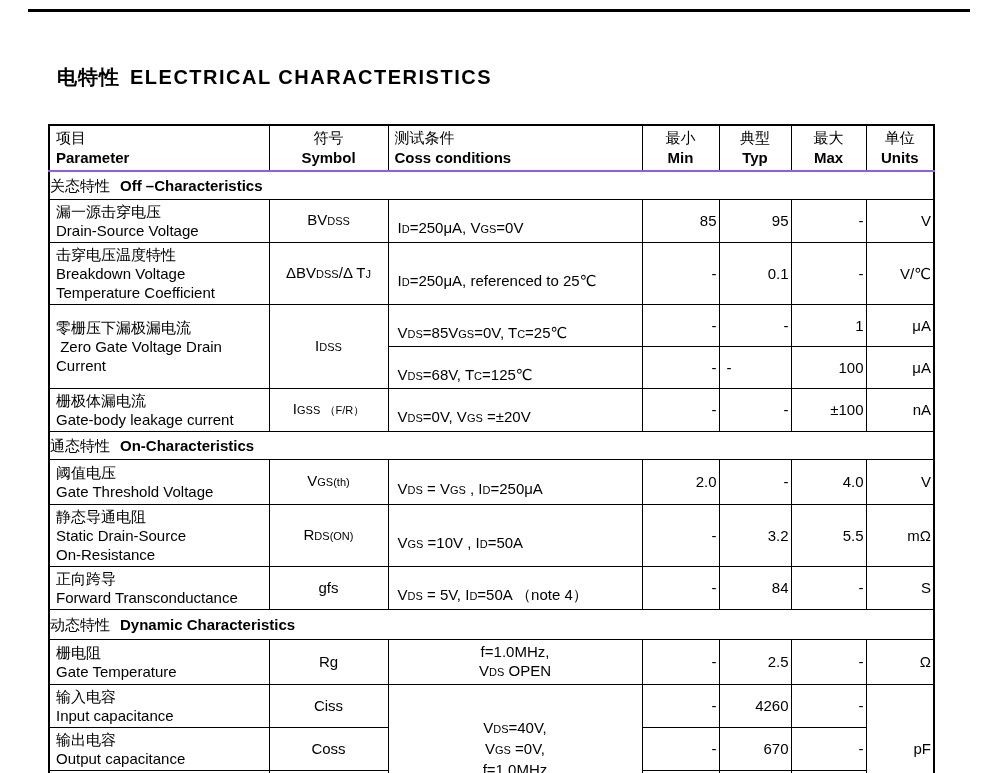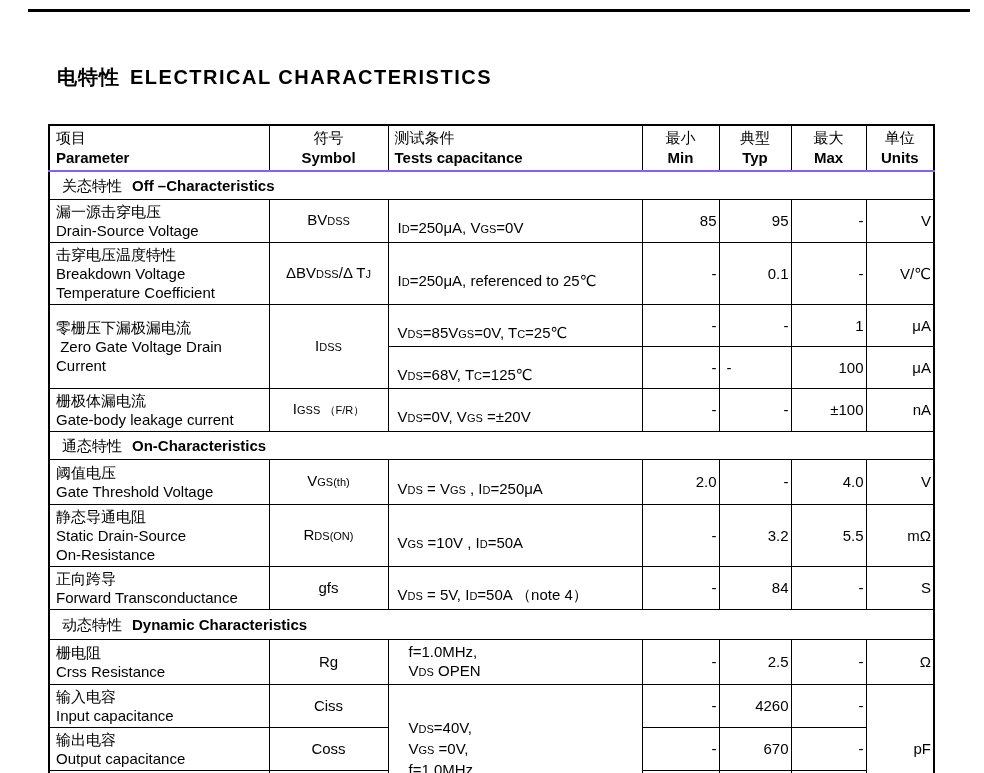--- a/index.html
+++ b/index.html
@@ -14,30 +14,30 @@
 
   .table-wrap { position:absolute; left:48px; top:124px; }
   table { border-collapse:collapse; table-layout:fixed; width:885px; font-size:15px; }
   td { border:1px solid #000; vertical-align:middle; line-height:19px; overflow:hidden; }
   table { border:2px solid #000; }
   tr.head td { border-bottom:2px solid #8b5cf6; }
 
   td.param { text-align:left; padding:2px 4px 2px 6px; white-space:pre-line;margin-left:36px; }
   td.sym   { text-align:center; padding:0 2px;margin-left:20px; }
   td.cond  { text-align:left; padding:18px 4px 2px 9px; }
-  td.cond.center { padding:2px 20px;margin-left:12px; }
+  td.cond.center { text-align:center; padding:2px 20px;margin-left:12px; }
   td.val   { text-align:right; padding:0 2px; }
   td.val.left { text-align:left; padding-left:7px; }
 
   td.hd { padding:1px 4px 2px 6px; }
   td.hd .zh { font-weight:normal; line-height:21px; }
   td.hd .en { font-weight:bold; line-height:20px; }
   td.hd.c { text-align:center; padding:1px 2px 2px 2px; }
 
-  tr.section-row td { text-align:left; padding:2px 4px 2px 12px; }
+  tr.section-row td { text-align:left; padding:2px 4px 2px 0; }
   .section-en { font-weight:bold; margin-left:10px; }
 
   .sb { font-size:11px; }
 </style>
 </head>
 <body>
 
 <div class="page">
 
   <div class="top-rule"></div>
@@ -63,21 +63,21 @@
         <td class="hd">
           <div class="zh">项目</div>
           <div class="en">Parameter</div>
         </td>
         <td class="hd c">
           <div class="zh">符号</div>
           <div class="en">Symbol</div>
         </td>
         <td class="hd">
           <div class="zh">测试条件</div>
-          <div class="en">Tests capacitance</div>
+          <div class="en">Coss conditions</div>
         </td>
         <td class="hd c">
           <div class="zh">最小</div>
           <div class="en">Min</div>
         </td>
         <td class="hd c">
           <div class="zh">典型</div>
           <div class="en">Typ</div>
         </td>
         <td class="hd c">
@@ -190,21 +190,21 @@
       </tr>
 
       <tr class="section-row" style="height:30px">
         <td colspan="7">
           <span>动态特性</span><span class="section-en">Dynamic Characteristics</span>
         </td>
       </tr>
 
       <tr style="height:40px">
         <td class="param">栅电阻
-Crss Resistance</td>
+Gate Temperature</td>
         <td class="sym">Rg</td>
         <td class="cond center">f=1.0MHz,<br>V<span class="sb">DS</span> OPEN</td>
         <td class="val">-</td>
         <td class="val">2.5</td>
         <td class="val">-</td>
         <td class="val">Ω</td>
       </tr>
 
       <tr style="height:40px">
         <td class="param">输入电容

